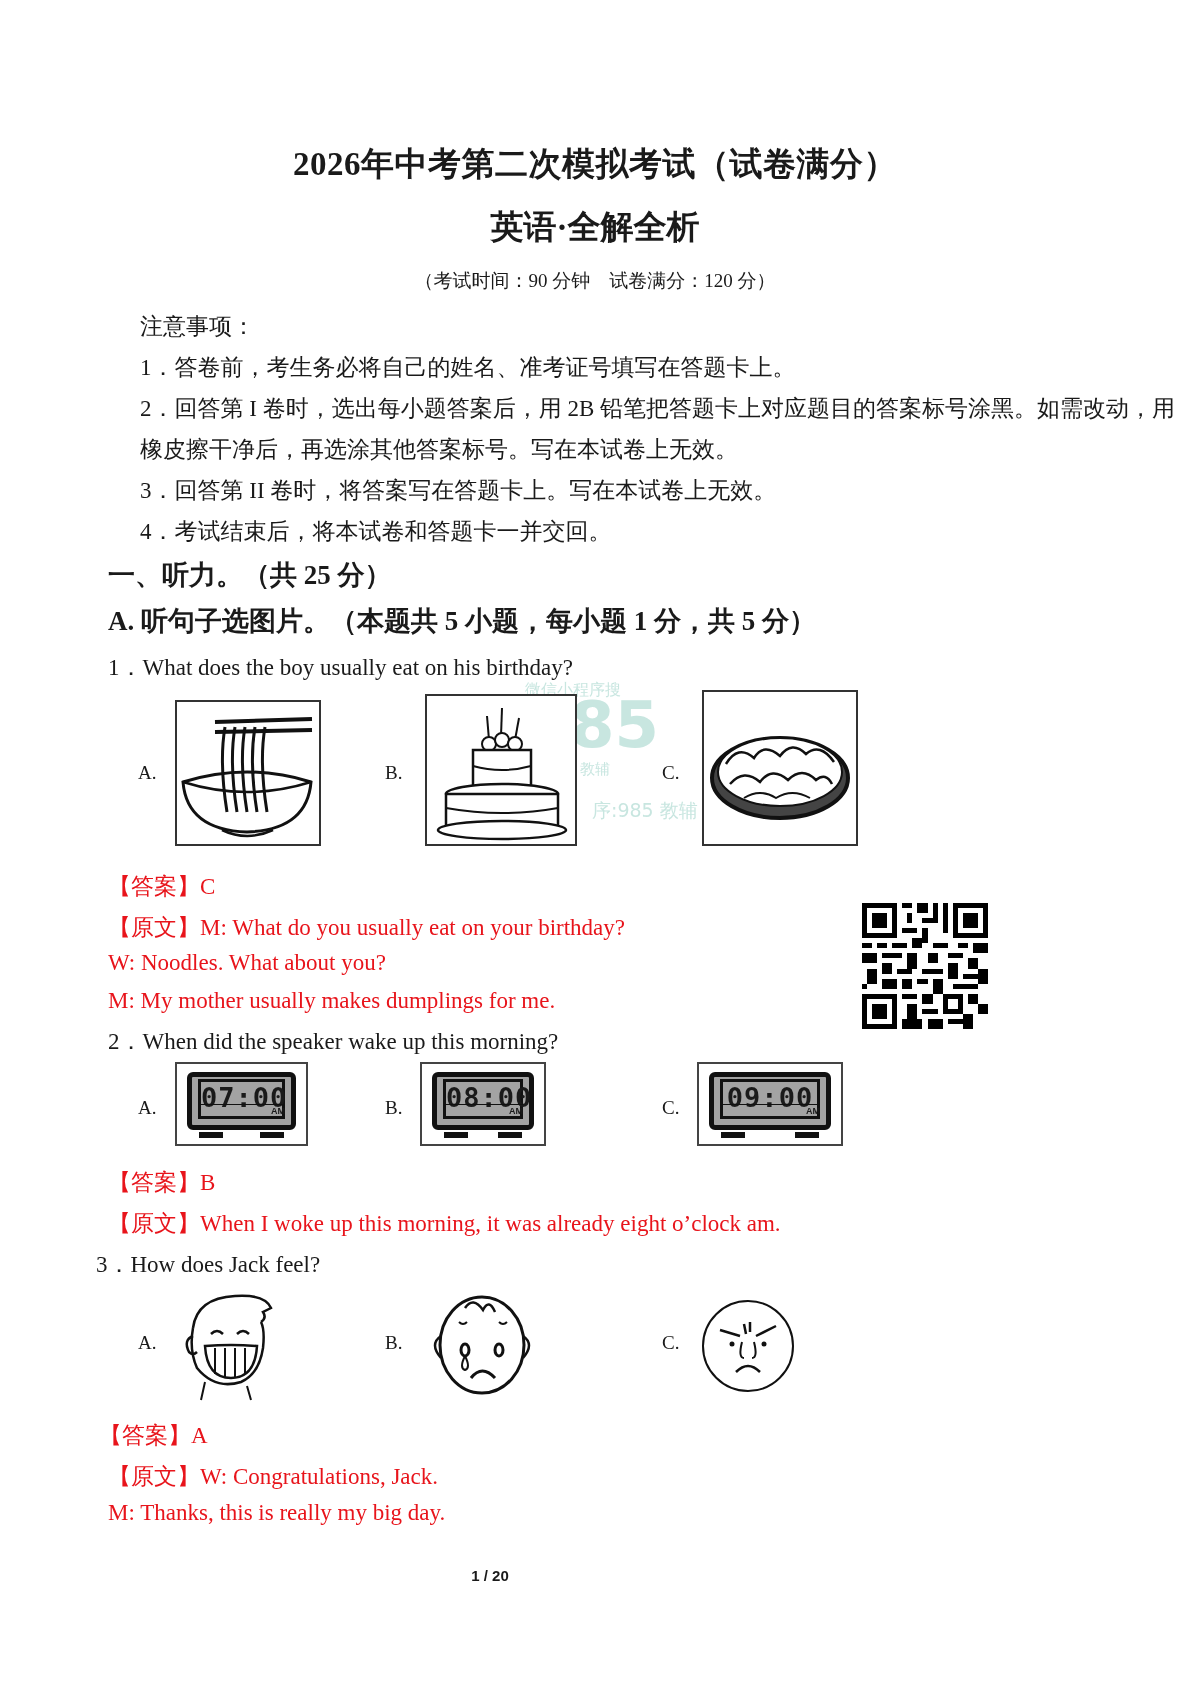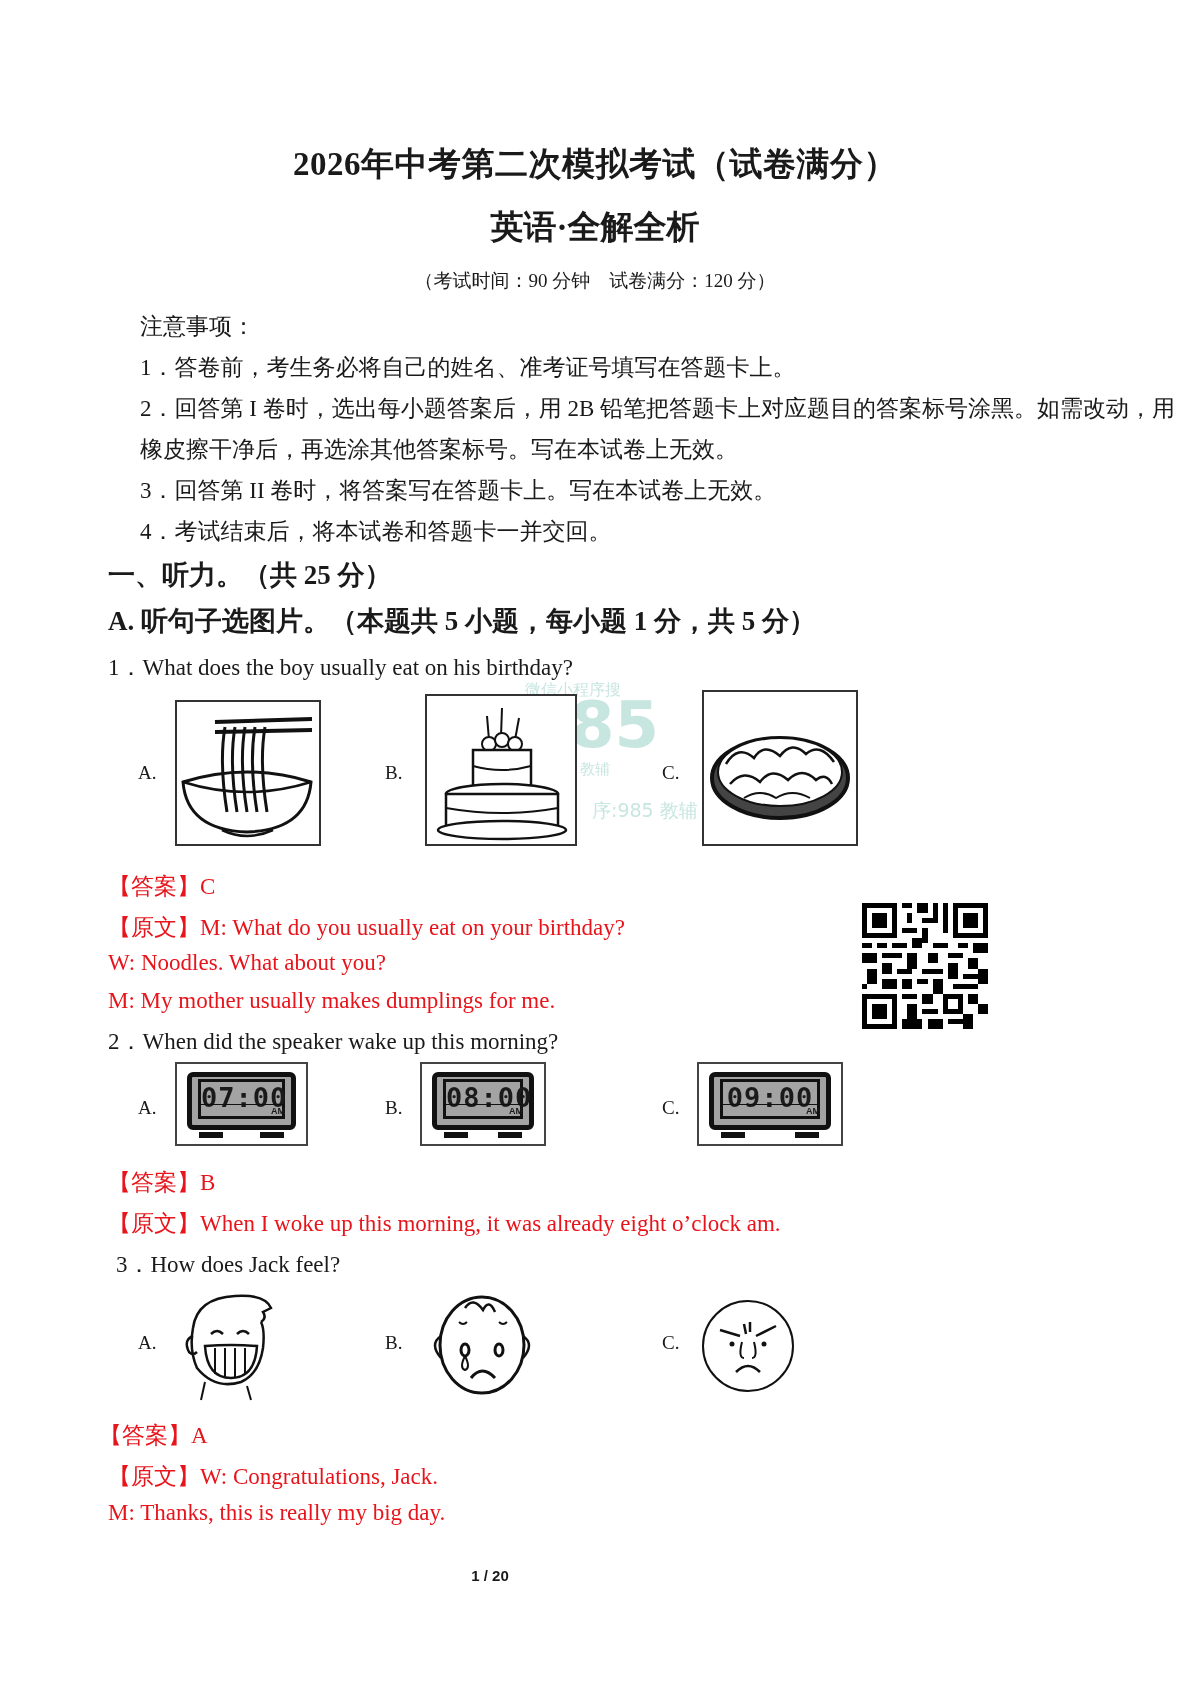--- a/index.html
+++ b/index.html
@@ -196,21 +196,21 @@
   <div class="clock-feet" style="right:22px;"></div>
 </div>
 
 <div class="abs line red" style="left:108px;top:1167px;">
   <span>【答案】</span><span>B</span>
 </div>
 <div class="abs line red" style="left:108px;top:1208px;">
   <span>【原文】</span><span>When I woke up this morning, it was already eight o’clock am.</span>
 </div>
 
-<div class="abs line" style="left:116px;top:1249px;">
+<div class="abs line" style="left:96px;top:1249px;">
   <span>3．</span><span>How does Jack feel?</span>
 </div>
 
 <div class="abs opt-label" style="left:138px;top:1332px;">A.</div>
 <div class="abs" style="left:175px;top:1290px;width:110px;height:112px;">
   <svg width="110" height="112" viewBox="0 0 110 112">
     <path d="M18 38 Q22 8 60 6 Q90 4 96 18 L88 22 Q92 28 86 32" stroke="#111" stroke-width="2.5" fill="none"></path>
     <path d="M18 38 Q14 60 22 78 Q40 100 66 92 Q84 84 88 58 Q90 40 86 32" stroke="#111" stroke-width="2.5" fill="none"></path>
     <path d="M18 46 Q8 50 14 62 Q18 66 22 62" stroke="#111" stroke-width="2.5" fill="none"></path>
     <path d="M36 44 Q42 38 48 44 M62 44 Q68 38 74 44" stroke="#111" stroke-width="2.5" fill="none"></path>

